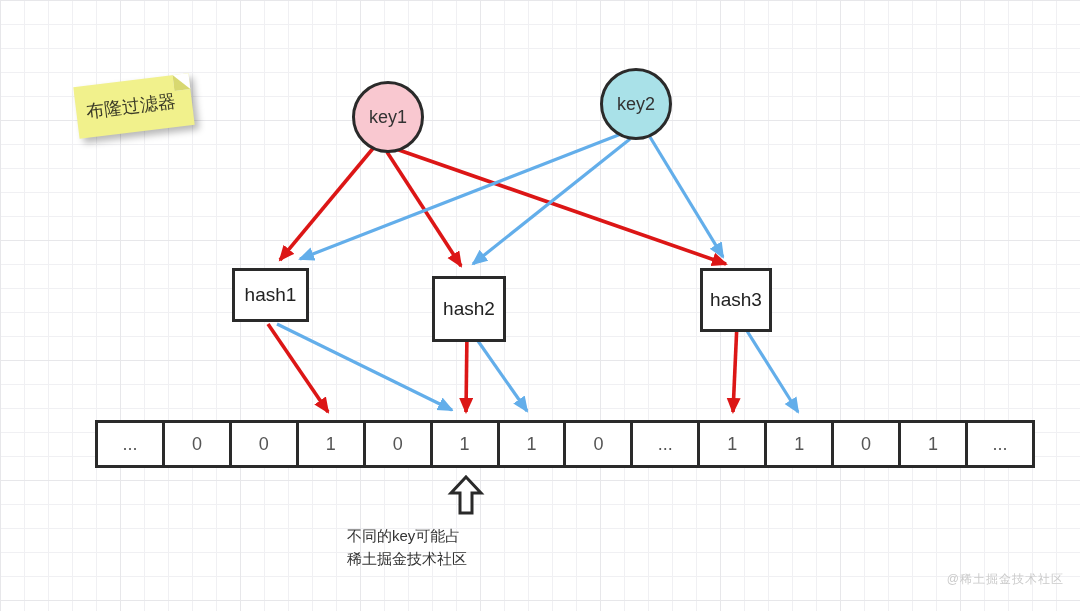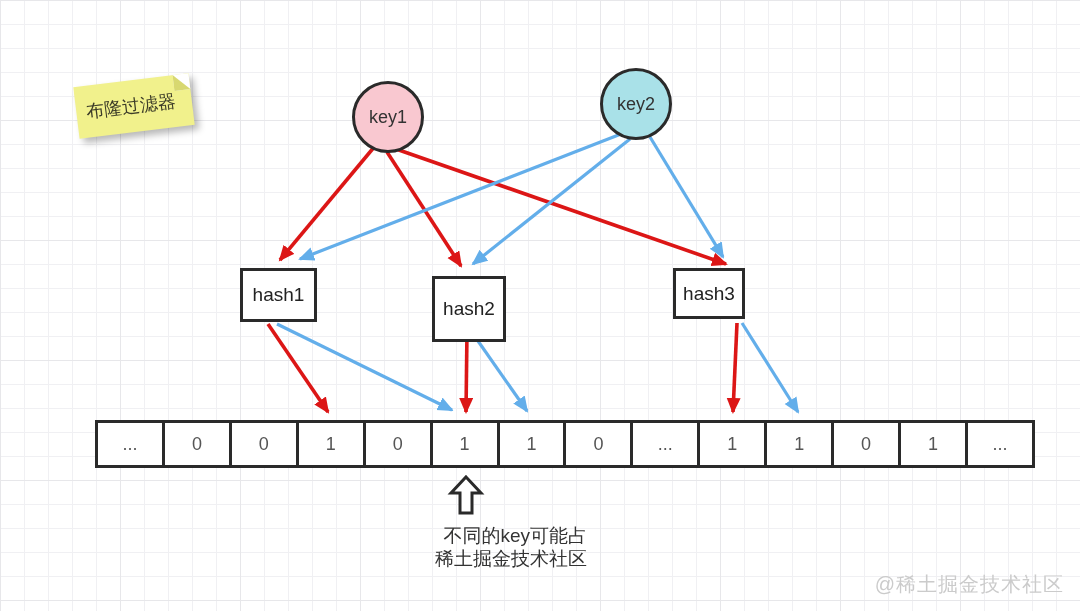--- a/index.html
+++ b/index.html
@@ -52,51 +52,51 @@
   .key1 { left: 352px; top: 81px; background: #f9c8d0; text-align: center; }
   .key2 { left: 600px; top: 68px; background: #a9e1e8; }
 
   
   .hashbox {
     position: absolute;
     border: 3px solid #2a2a2a; background: #ffffff;
     display: flex; align-items: center; justify-content: center;
     font-size: 19px; color: #222;
   }
-  .hash1 { left: 232px; top: 268px; width: 77px; height: 54px; margin-left: 8px; }
+  .hash1 { left: 232px; top: 268px; width: 77px; height: 54px; }
   .hash2 { left: 432px; top: 276px; width: 74px; height: 66px; }
-  .hash3 { left: 673px; top: 268px; width: 72px; height: 51px; justify-content: center; }
+  .hash3 { left: 700px; top: 268px; width: 72px; height: 64px; justify-content: center; }
 
   
   .bitrow {
     position: absolute; left: 95px; top: 420px;
     width: 940px; height: 48px;
     display: flex;
     border: 3px solid #2a2a2a;
     background: #ffffff;
   }
   .cell {
     flex: 1 1 0;
     border-right: 3px solid #2a2a2a;
     display: flex; align-items: center; justify-content: center;
     font-size: 18px; color: #555;
   }
   .cell:last-child { border-right: none; }
 
   
   .caption {
     position: absolute; left: 347px; top: 524px; width: 240px;
-    text-align: right;
-    font-size: 19px; color: #333;
+    text-align: left;
+    font-size: 15px; color: #333;
     line-height: 23px;
   }
 
   .watermark {
     position: absolute; right: 16px; top: 571px;
-    font-size: 20px; color: #cbcbcb;
+    font-size: 12px; color: #cbcbcb;
     letter-spacing: 1px;
   }
 </style>
 </head>
 <body>
 
 <div class="canvas">
 
   <svg class="wires" viewBox="0 0 1080 611">
     <defs>

